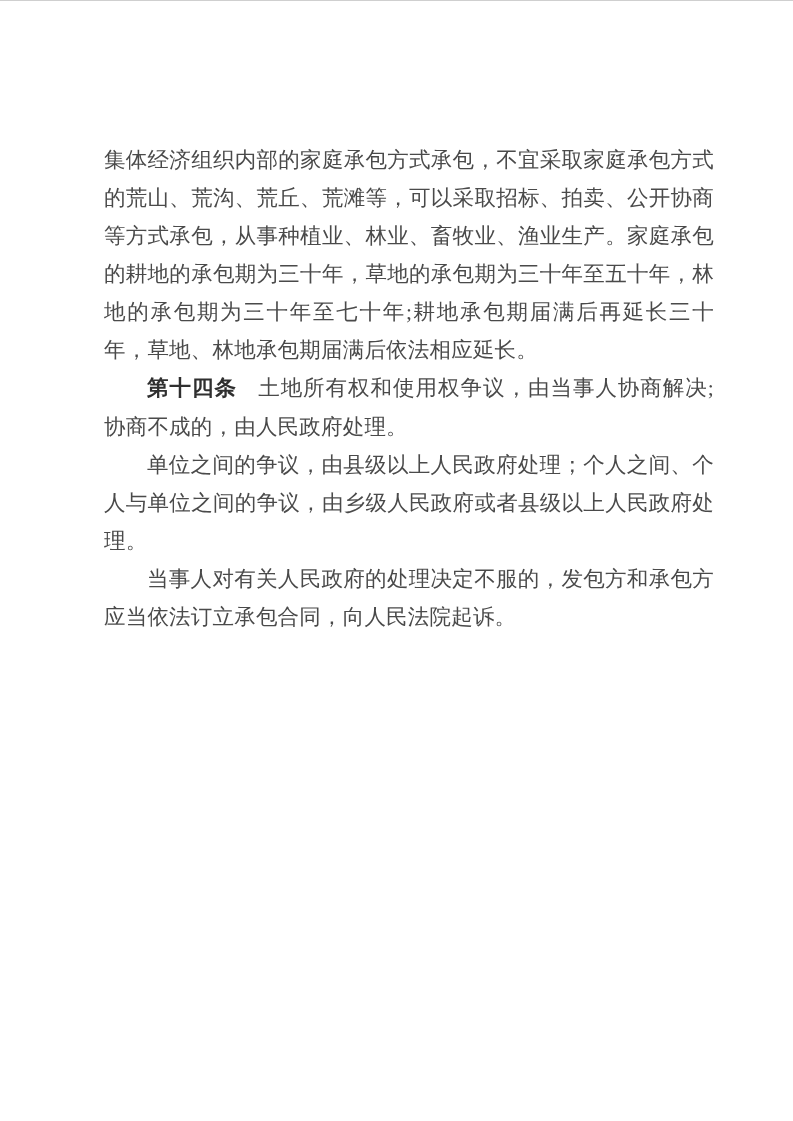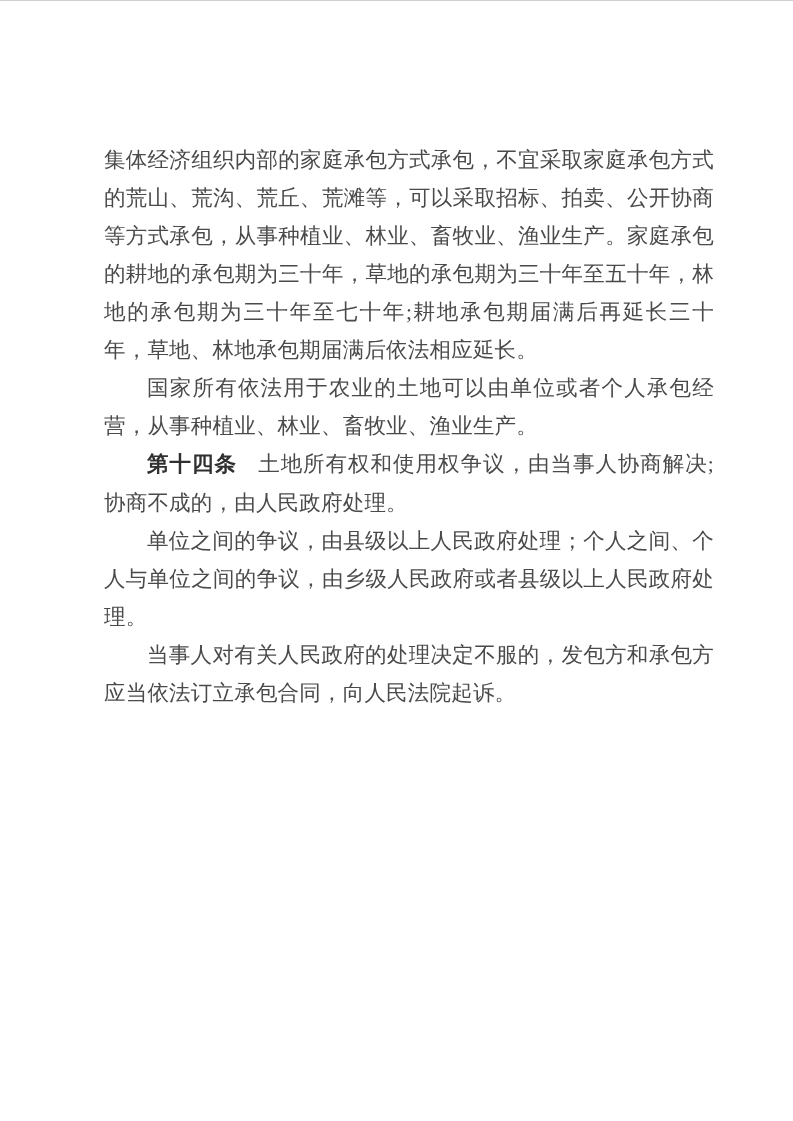--- a/index.html
+++ b/index.html
@@ -78,21 +78,20 @@
 <body>
 
 <div class="page">
 
   <div class="scan-edge"></div>
 
   <div class="text-block">
 
     <p class="para no-indent">集体经济组织内部的家庭承包方式承包，不宜采取家庭承包方式的荒山、荒沟、荒丘、荒滩等，可以采取招标、拍卖、公开协商等方式承包，从事种植业、林业、畜牧业、渔业生产。家庭承包的耕地的承包期为三十年，草地的承包期为三十年至五十年，林地的承包期为三十年至七十年;耕地承包期届满后再延长三十年，草地、林地承包期届满后依法相应延长。</p>
 
-    <p class="para">国家所有依法用于农业的土地可以由单位或者个人承包经营，从事种植业、林业、畜牧业、渔业生产。</p>
 
 
     <p class="para"><b class="term">第十四条</b><span class="term-gap"></span><span>土地所有权和使用权争议，由当事人协商解决;协商不成的，由人民政府处理。</span></p>
 
     <p class="para">单位之间的争议，由县级以上人民政府处理；个人之间、个人与单位之间的争议，由乡级人民政府或者县级以上人民政府处理。</p>
 
     <p class="para">当事人对有关人民政府的处理决定不服的，发包方和承包方应当依法订立承包合同，向人民法院起诉。</p>
 
 
   </div>

